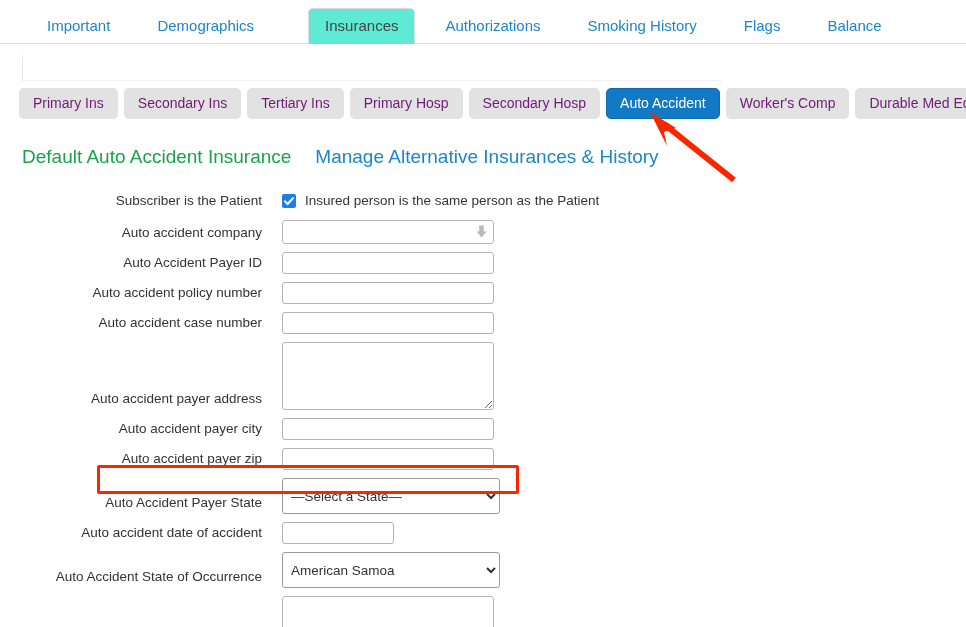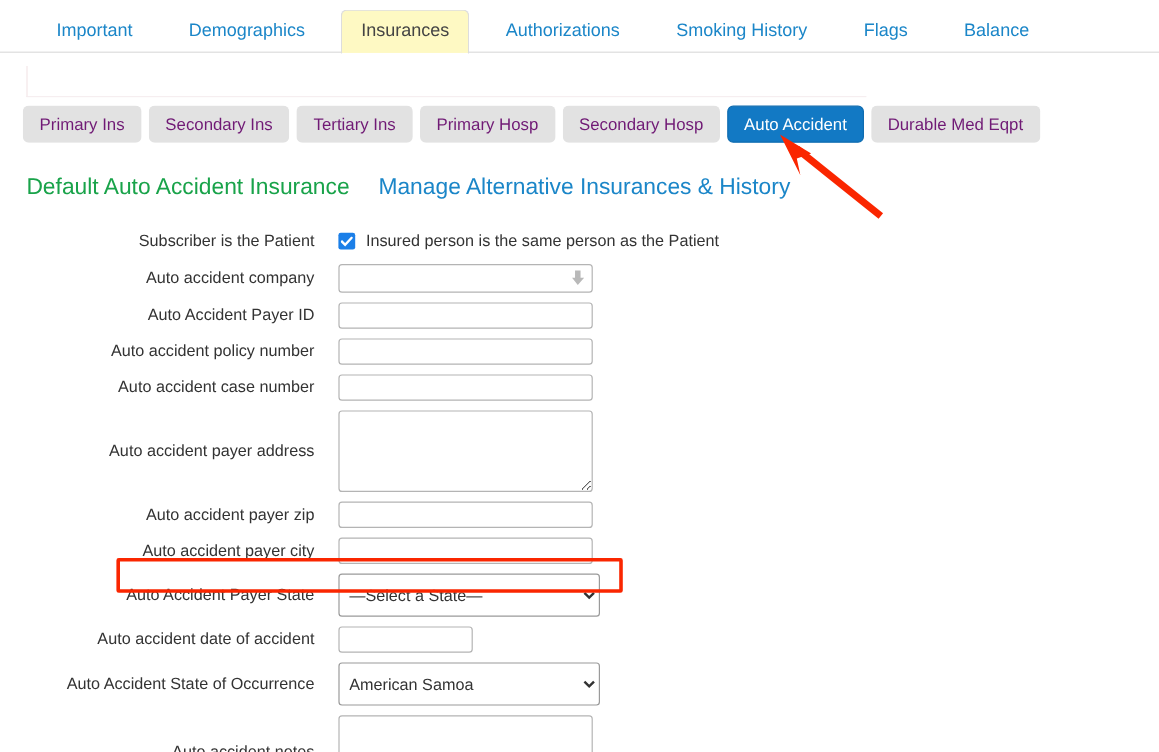--- a/index.html
+++ b/index.html
@@ -37,24 +37,25 @@
     white-space: nowrap;
     border: 1px solid transparent;
     border-bottom: none;
     border-radius: 5px 5px 0 0;
     position: relative;
     top: 1px;
     background: transparent;
   }
   .tab.active {
     color: #444444;
-    background: #fef9c3;
+    background: #5eead4;
     border-color: #dddddd;
     border-bottom: 1px solid #ffffff;
     margin-bottom: -1px;
+    margin-left: 24px;
   }
 
   
   .blankstrip {
     position: absolute;
     left: 22px;
     top: 55px;
     width: 700px;
     height: 26px;
     border-left: 1px solid #f4e6e8;
@@ -110,21 +111,21 @@
 
   
   .form {
     position: absolute;
     left: 0;
     top: 190px;
     width: 966px;
   }
   .row {
     display: flex;
-    align-items: center;
+    align-items: flex-end;
     margin-bottom: 8px;
     position: relative;
   }
   .lbl {
     width: 262px;
     text-align: right;
     font-size: 13.5px;
     color: #333333;
     padding-right: 0;
     box-sizing: border-box;
@@ -256,20 +257,21 @@
 
 <div class="blankstrip"></div>
 
 <div class="subtabs">
   <div class="subtab">Primary Ins</div>
   <div class="subtab">Secondary Ins</div>
   <div class="subtab">Tertiary Ins</div>
   <div class="subtab">Primary Hosp</div>
   <div class="subtab">Secondary Hosp</div>
   <div class="subtab active">Auto Accident</div>
+  <div class="subtab">Worker's Comp</div>
   <div class="subtab">Durable Med Eqpt</div>
 </div>
 
 <div class="heads">
   <div class="head-green">Default Auto Accident Insurance</div>
   <div class="head-blue">Manage Alternative Insurances &amp; History</div>
 </div>
 
 <div class="form">
 
@@ -319,28 +321,28 @@
   </div>
 
   <div class="row">
     <div class="lbl">Auto accident payer address</div>
     <div class="ctrl">
       <textarea class="ta addr" style=""></textarea>
     </div>
   </div>
 
   <div class="row">
+    <div class="lbl">Auto accident payer city</div>
+    <div class="ctrl">
+      <input class="txt" type="text" value="" style="">
+    </div>
+  </div>
+
+  <div class="row">
     <div class="lbl">Auto accident payer zip</div>
-    <div class="ctrl">
-      <input class="txt" type="text" value="" style="">
-    </div>
-  </div>
-
-  <div class="row">
-    <div class="lbl">Auto accident payer city</div>
     <div class="ctrl">
       <input class="txt" type="text" value="" style="">
     </div>
   </div>
 
   <div class="row">
     <div class="lbl">Auto Accident Payer State</div>
     <div class="ctrl">
       <select class="sel">
         <option>—Select a State—</option>

